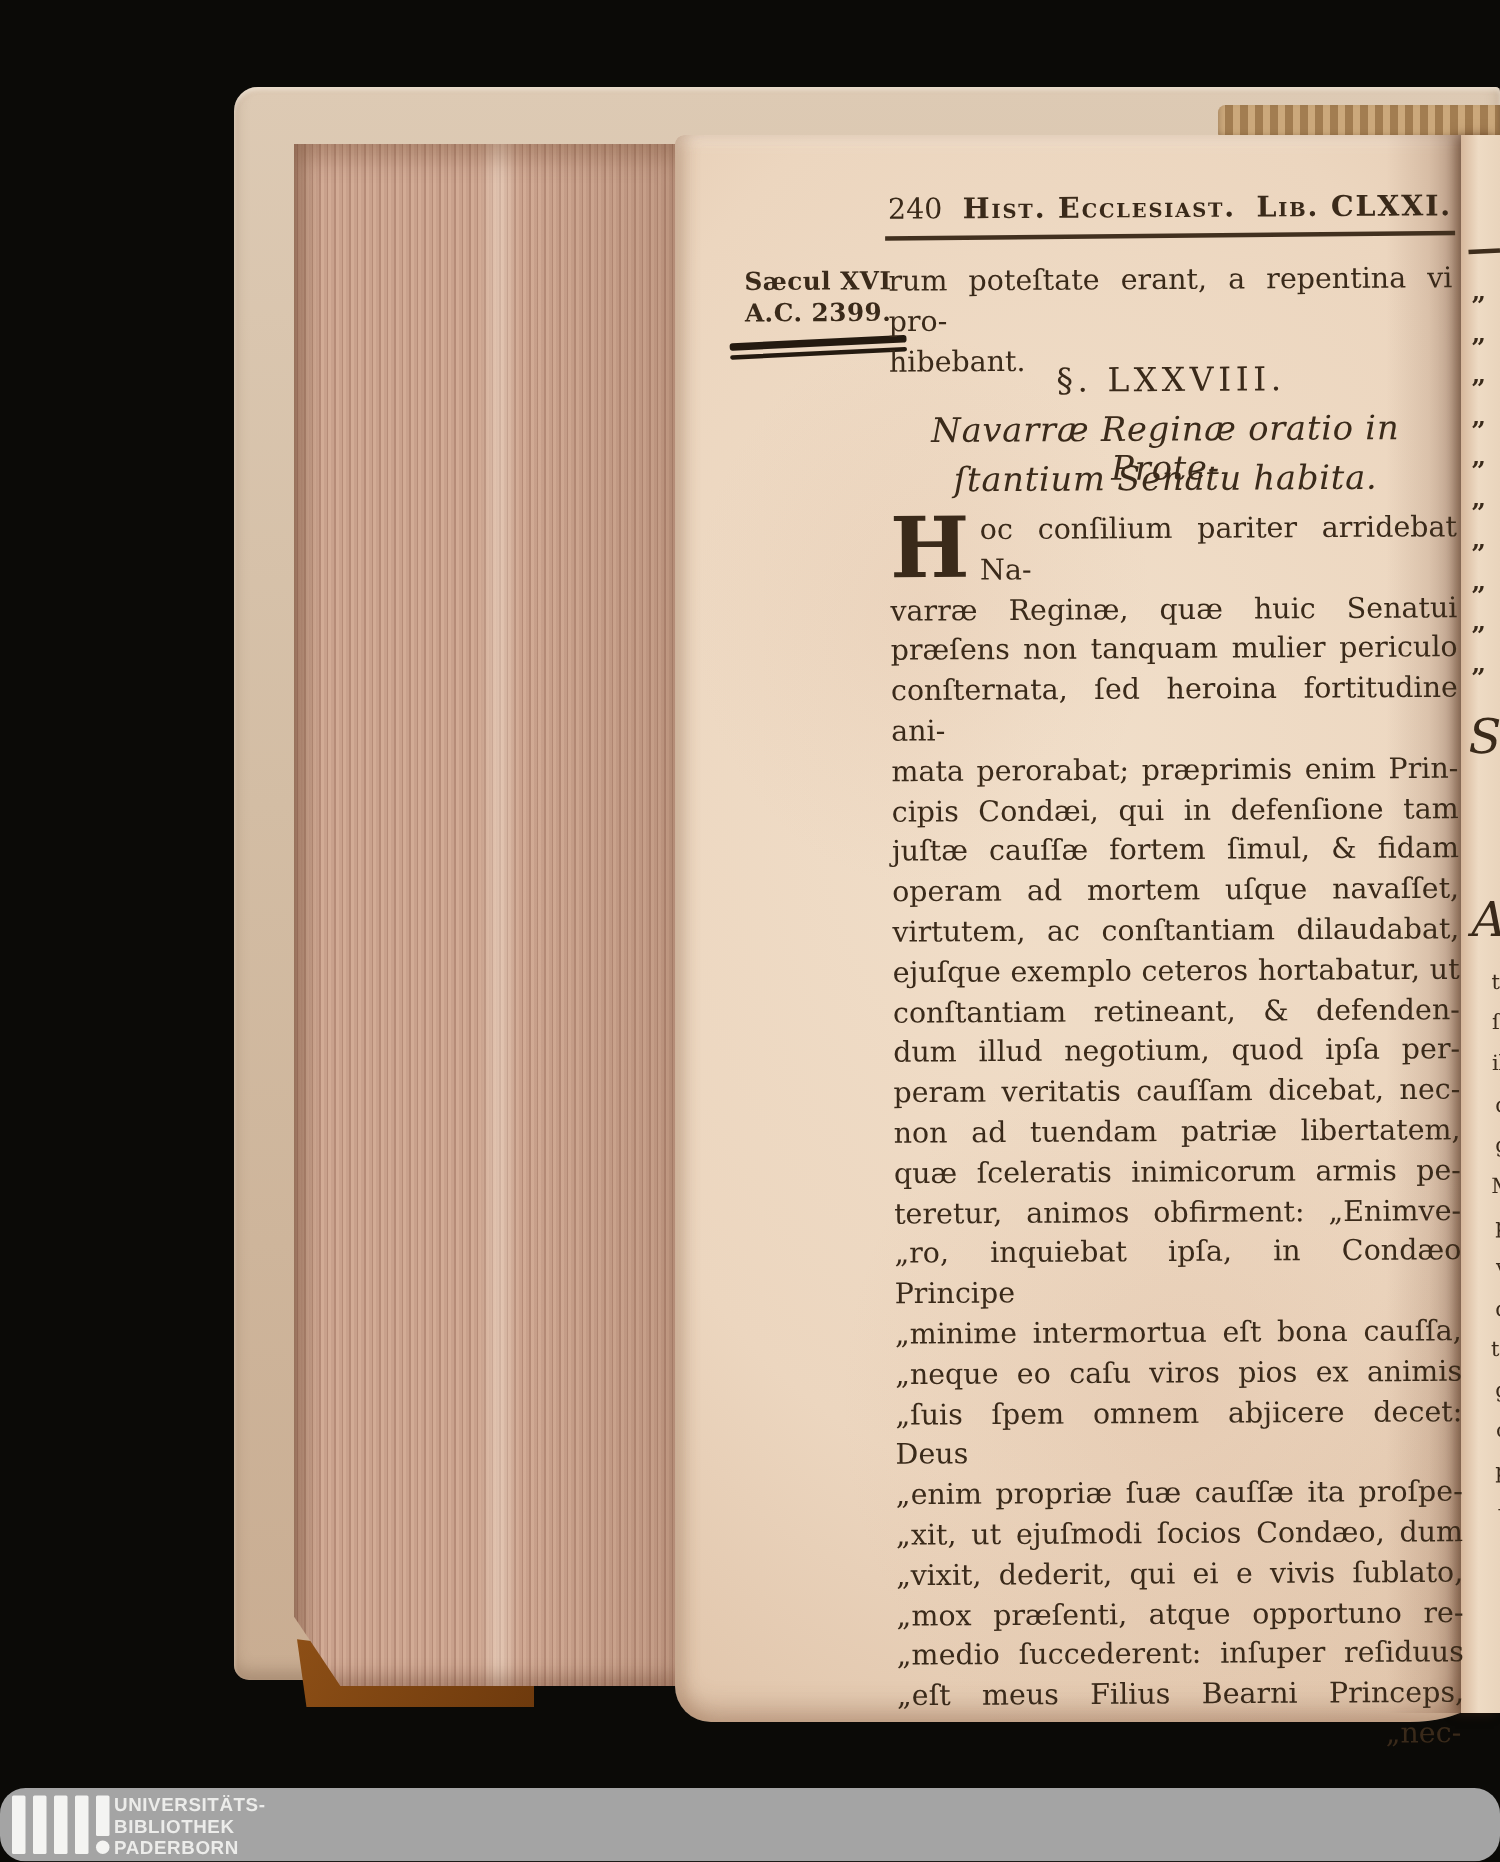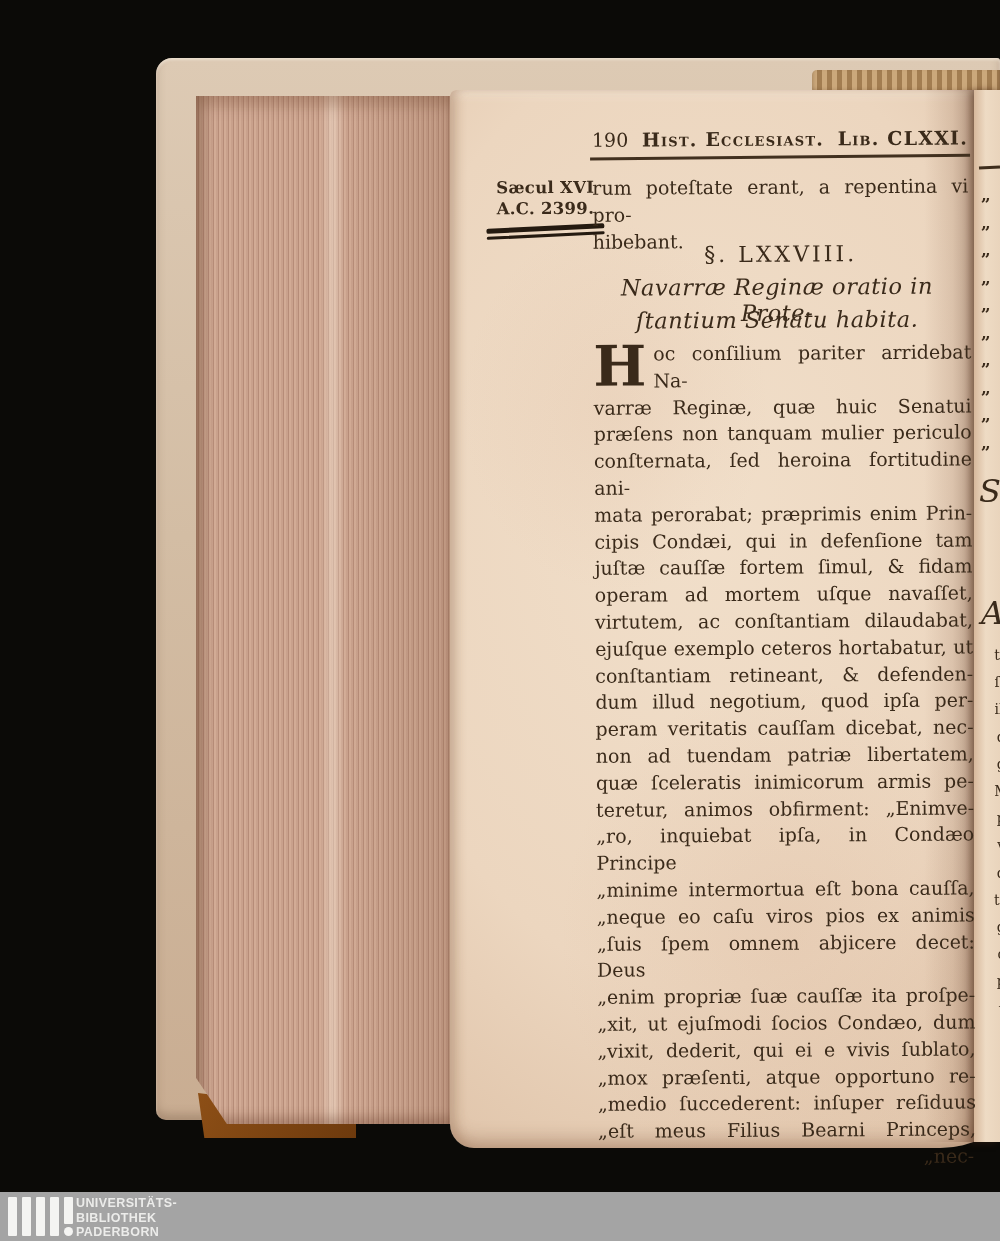--- a/index.html
+++ b/index.html
@@ -64,21 +64,21 @@
     font-size:22px;letter-spacing:3px;}
   .title-line{position:absolute;left:110px;width:392px;text-align:center;
     font-style:italic;font-size:22.5px;letter-spacing:.5px;}
   .tl0{top:146px;} .tl1{top:179px;}
   .body-text{position:absolute;left:122px;top:212px;width:378px;font-size:19px;line-height:26.8px;}
   .dropcap{float:left;font-size:56px;line-height:50px;height:51px;padding-right:7px;font-weight:bold;}
   .bline{text-align:justify;text-align-last:justify;}
   .catchword-row{text-align:right;padding-right:2px;}
 
   
-  .footer{position:absolute;left:0;top:1192px;width:1000px;height:49px;background:#a4a4a4;}
+  .footer{position:absolute;left:0;top:1192px;width:1000px;height:49px;background:#a4a4a4;border-radius:17px;}
   .logo{position:absolute;left:8px;top:5px;height:40px;display:flex;align-items:flex-start;gap:5px;}
   .bar{width:9px;height:39px;background:#f4f4f2;border-radius:1px;}
   .bang{display:flex;flex-direction:column;align-items:center;gap:3px;}
   .bang .b{width:9px;height:27px;background:#f4f4f2;border-radius:1px;}
   .bang .d{width:9px;height:9px;background:#f4f4f2;border-radius:50%;}
   .wm-text{position:absolute;left:76px;top:4px;font-family:"Liberation Sans","DejaVu Sans",sans-serif;
     font-size:12.5px;font-weight:bold;color:#ececea;letter-spacing:.4px;line-height:14.5px;}
 </style>
 </head>
 <body>
@@ -119,21 +119,21 @@
 tu
 g
 c
 p
 t</div>
   </div>
 
   <div class="print-area">
 
     <div class="running-head">
-      <span>190</span>
+      <span>240</span>
       <span class="rh-caps">Hist. Ecclesiast.</span>
       <span class="rh-caps">Lib. CLXXI.</span>
     </div>
     <div class="head-rule"></div>
 
     <div class="margin-note">
       <div>Sæcul XVI</div>
       <div>A.C. 2399.</div>
       <div class="double-rule">
         <div class="r1"></div>

